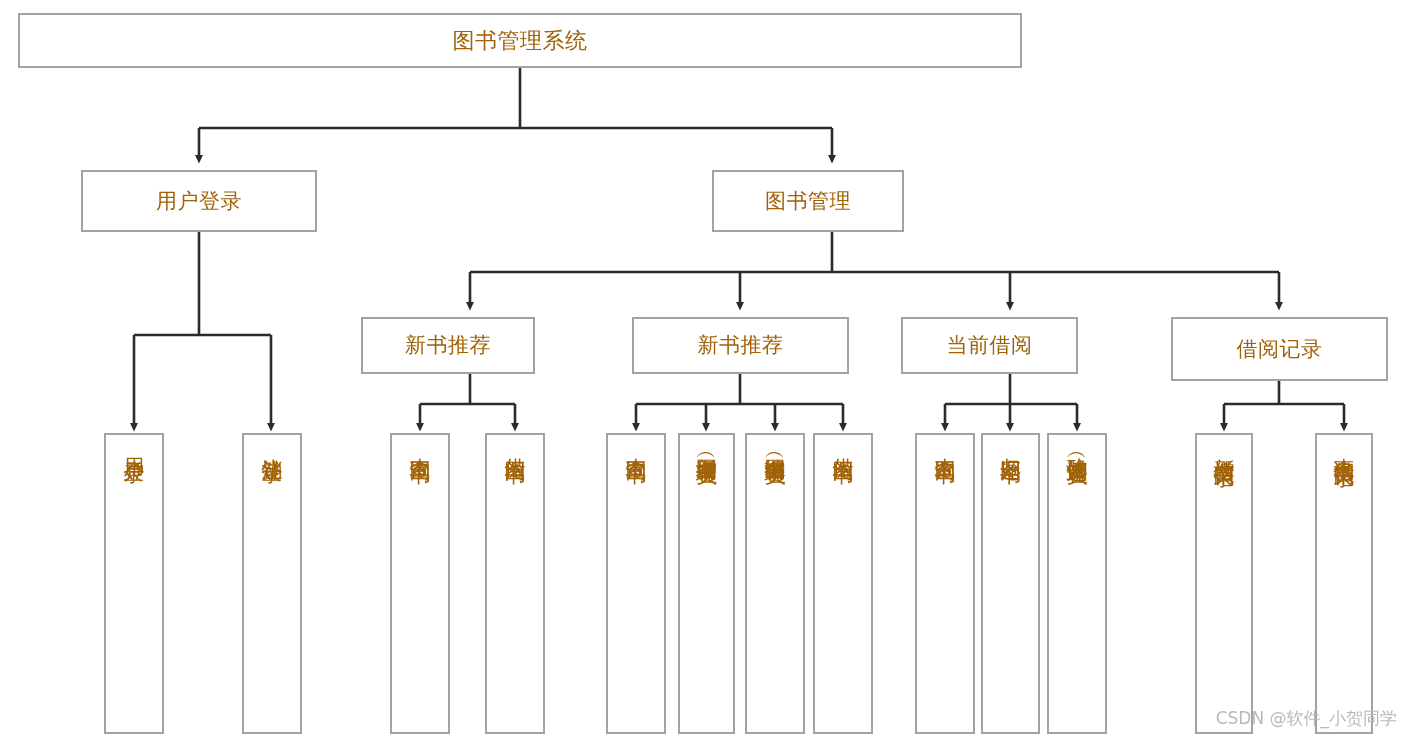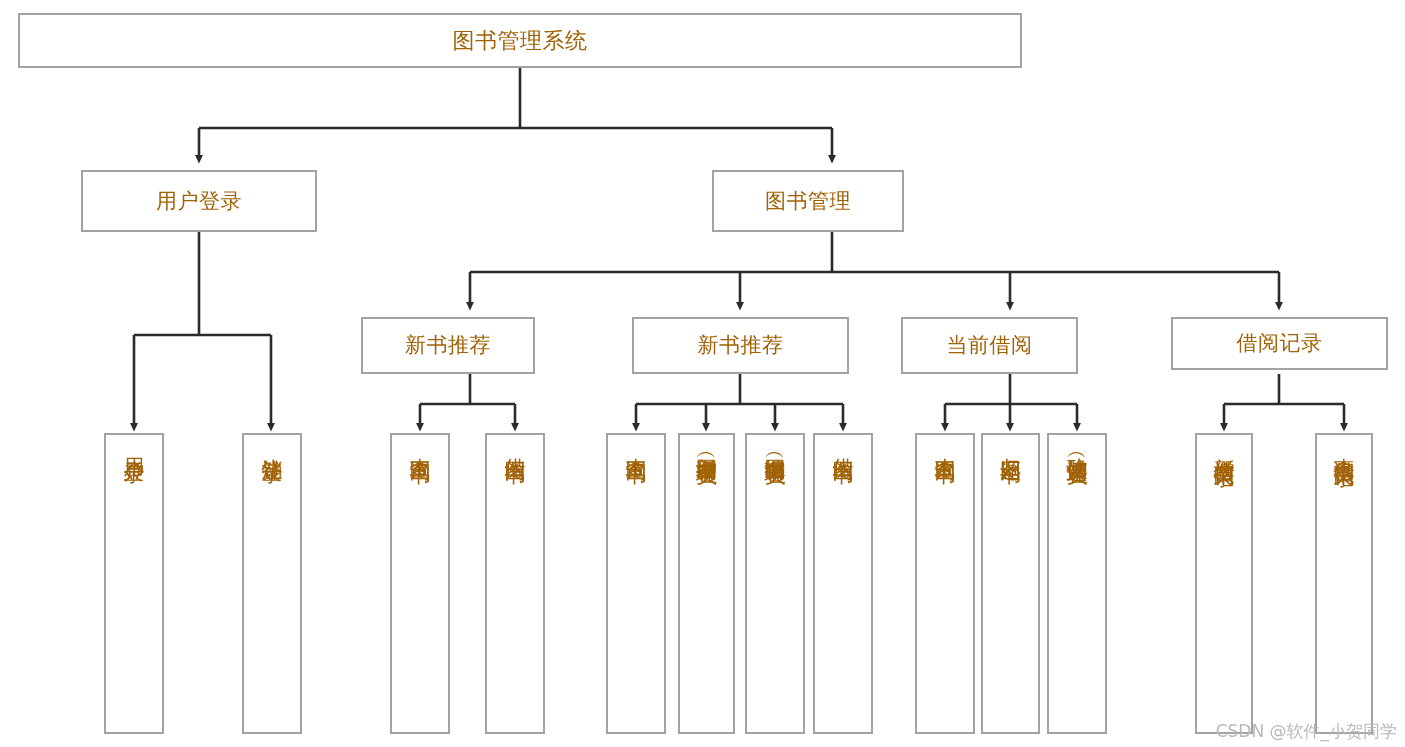--- a/index.html
+++ b/index.html
@@ -64,21 +64,21 @@
     line-height: 1.05;
     letter-spacing: 2px;
     white-space: nowrap;
   }
   .node.vert.tall-text .node-label {
     letter-spacing: 1px;
   }
   .watermark {
     position: absolute;
     right: 8px;
-    bottom: 4px;
+    bottom: 17px;
     font-size: 17px;
     color: #b9b9b9;
     z-index: 5;
     white-space: nowrap;
     font-family: "DejaVu Sans", "Liberation Sans", sans-serif;
   }
 </style>
 </head>
 <body>
 
@@ -147,21 +147,21 @@
 
   <div class="node horiz" style="left:361px; top:317px; width:174px; height:57px;">
     <span class="node-label">新书推荐</span>
   </div>
   <div class="node horiz" style="left:632px; top:317px; width:217px; height:57px;">
     <span class="node-label">新书推荐</span>
   </div>
   <div class="node horiz" style="left:901px; top:317px; width:177px; height:57px;">
     <span class="node-label">当前借阅</span>
   </div>
-  <div class="node horiz" style="left:1171px; top:317px; width:217px; height:53px;">
+  <div class="node horiz" style="left:1171px; top:317px; width:217px; height:64px;">
     <span class="node-label">借阅记录</span>
   </div>
 
   <div class="node vert" style="left:104px; top:433px; width:60px; height:301px;">
     <span class="node-label">用户登录</span>
   </div>
   <div class="node vert" style="left:242px; top:433px; width:60px; height:301px;">
     <span class="node-label">注销登录</span>
   </div>
 

